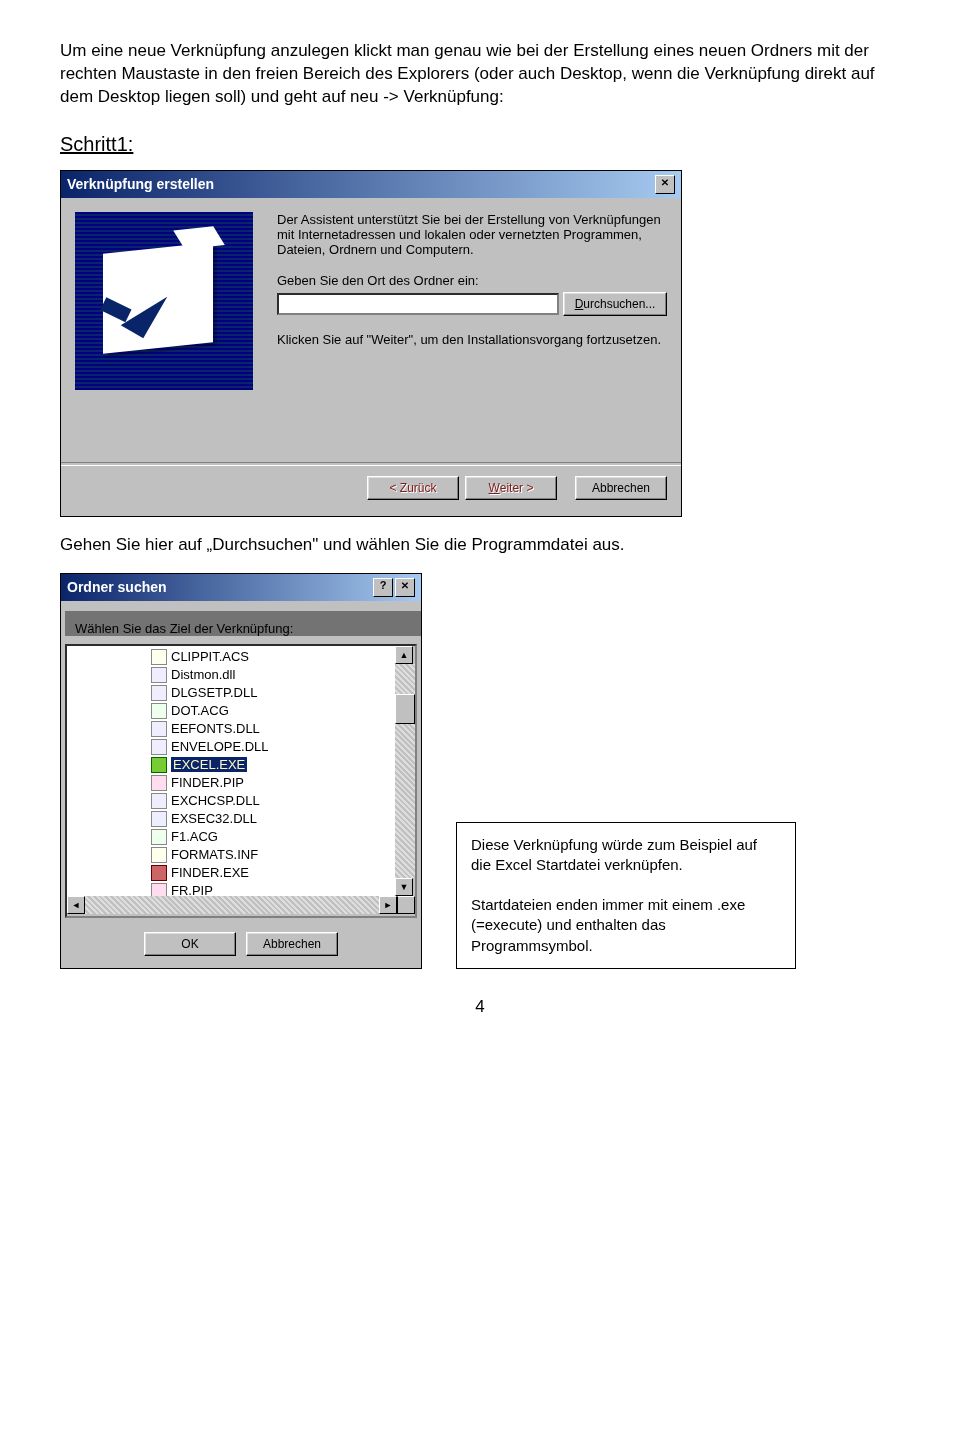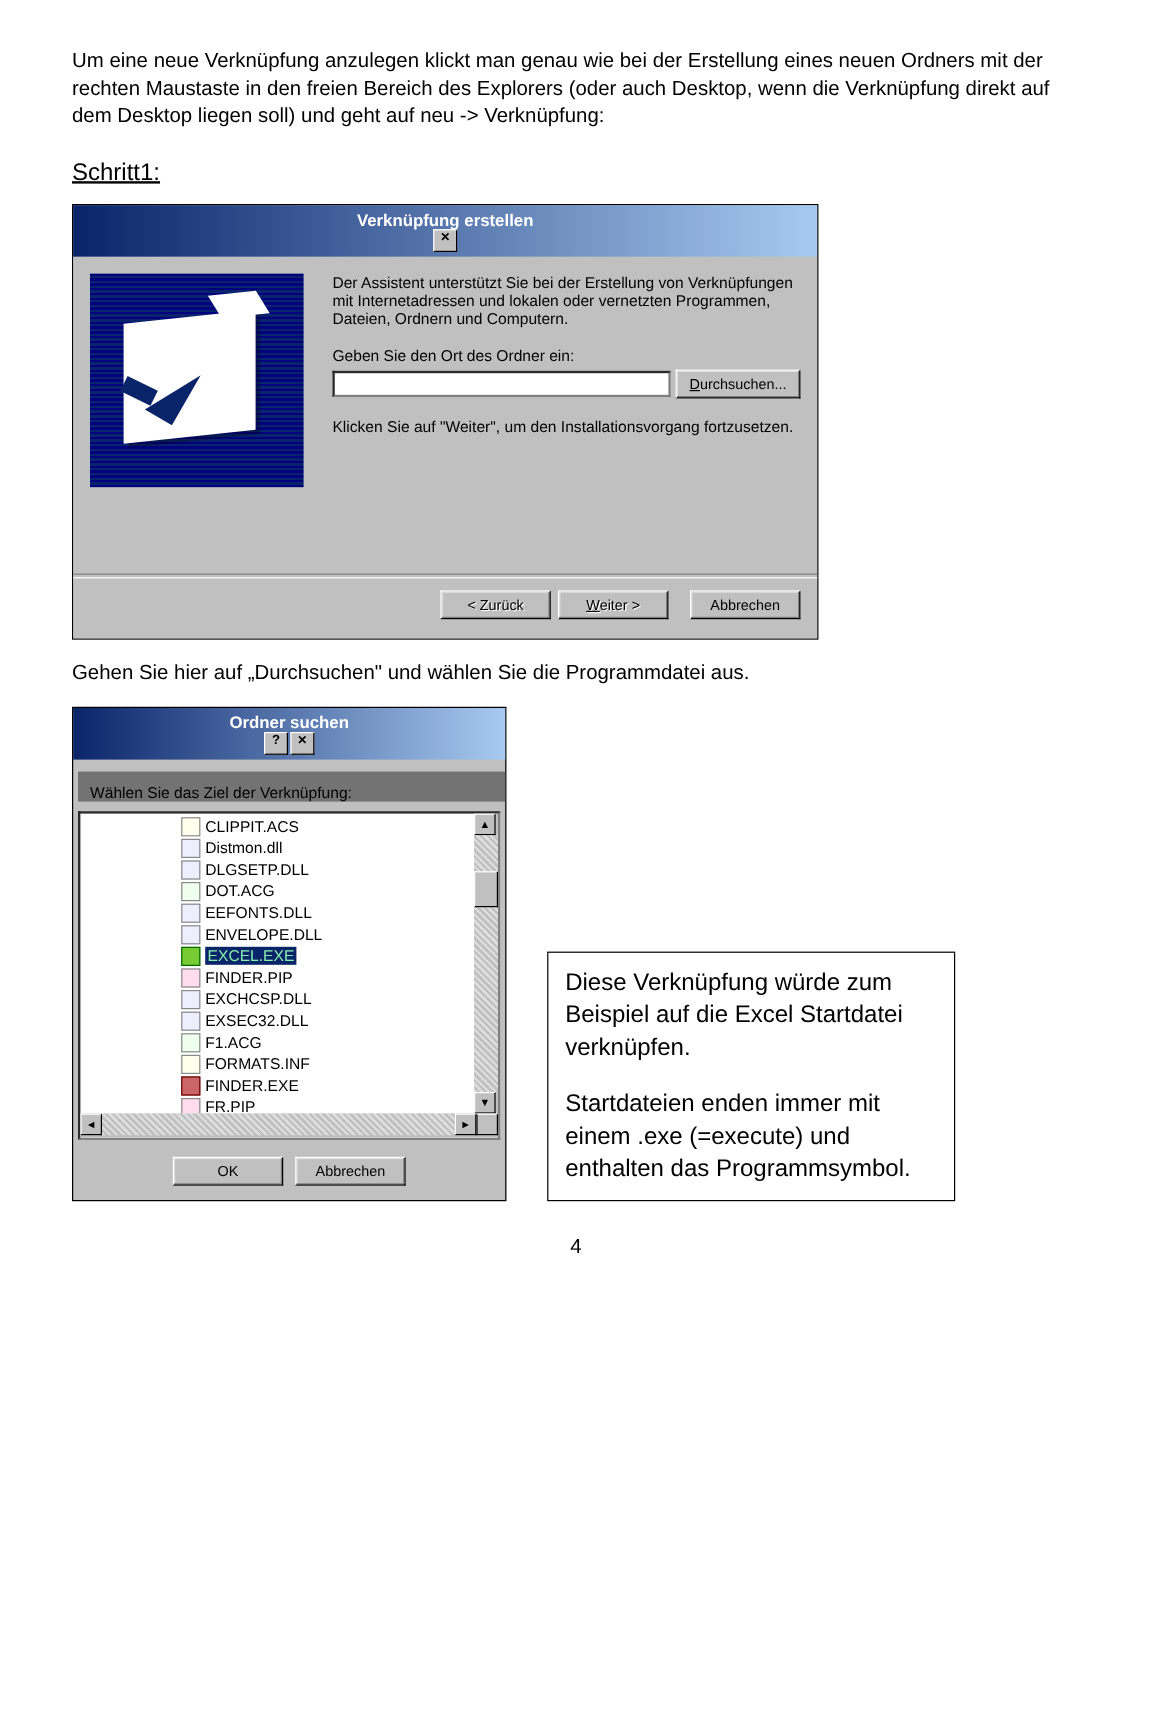--- a/index.html
+++ b/index.html
@@ -29,21 +29,20 @@
     box-shadow: none;
   }
   .titlebar {
     background: linear-gradient(to right, #0a246a, #a6caf0);
     color: #fff;
     padding: 4px 6px;
     font-weight: bold;
     display: flex;
     align-items: center;
     justify-content: space-between;
-    flex-direction: column;
   }
   .titlebar .title {
     flex: 1;
     font-size: 14px;
   }
   .titlebar .win-btns {
     display: flex;
     gap: 2px;
   }
   .win-btn {
@@ -137,21 +136,21 @@
     border: 1px solid #000;
     border-top: 1px solid #fff;
     border-left: 1px solid #fff;
     box-shadow: inset -1px -1px 0 #808080, inset 1px 1px 0 #dfdfdf;
     font-family: Tahoma, Arial, sans-serif;
     font-size: 12px;
     text-align: center;
     color:#000;
     box-sizing:border-box;
   }
-  .btn98.disabled { color: #000000; text-shadow: 1px 1px 0 #fff; }
+  .btn98.disabled { color: #7f1d1d; text-shadow: 1px 1px 0 #fff; }
   .dlg-divider {
     height: 2px;
     margin: 10px -14px 0 -14px;
     border-top: 1px solid #808080;
     border-bottom: 1px solid #fff;
   }
   .dlg-footer {
     display:flex;
     justify-content:flex-end;
     gap: 6px;
@@ -163,21 +162,21 @@
     display:flex;
     align-items:flex-end;
     gap: 34px;
   }
   .ordner-dialog { width: 360px; }
   .note-box {
     border: 1px solid #000;
     padding: 12px 14px;
     width: 340px;
     margin-top: 48px;
-    font-size: 20px;
+    font-size: 15px;
     line-height: 1.35;
     box-sizing:border-box;
   }
   .note-box p { margin:0 0 20px 0;}
   .note-box p:last-child{margin-bottom:0;}
   .browse-label { font-size:13px; margin: 10px 0 8px 4px; background:#737373;}
   .list-panel {
     background:#fff;
     border:2px inset #808080;
     height: 270px;
@@ -202,21 +201,21 @@
     border:1px solid #888;background:#fff;box-sizing:border-box;
     font-size:9px;line-height:14px;text-align:center;color:#666;
   }
   .ico.clip{background:#ffe;}
   .ico.dll{background:#eef;}
   .ico.acg{background:#efe;}
   .ico.exe{background:#7c3;border-color:#060;color:#fff;}
   .ico.exe2{background:#c66;border-color:#600;color:#fff;}
   .ico.pip{background:#fde;}
   .ico.inf{background:#ffe;}
-  .selected { background:#0a246a;color:#86efac;padding:0 2px;}
+  .selected { background:#0a246a;color:#fef9c3;padding:0 2px;}
   .vscroll {
     position:absolute; right:0; top:0; bottom:20px; width:20px;
     background:#c0c0c0;
   }
   .hscroll {
     position:absolute; left:0; right:0; bottom:0; height:20px;
     background:#c0c0c0;display:flex;
   }
   .sbtn {
     width:18px;height:18px;

